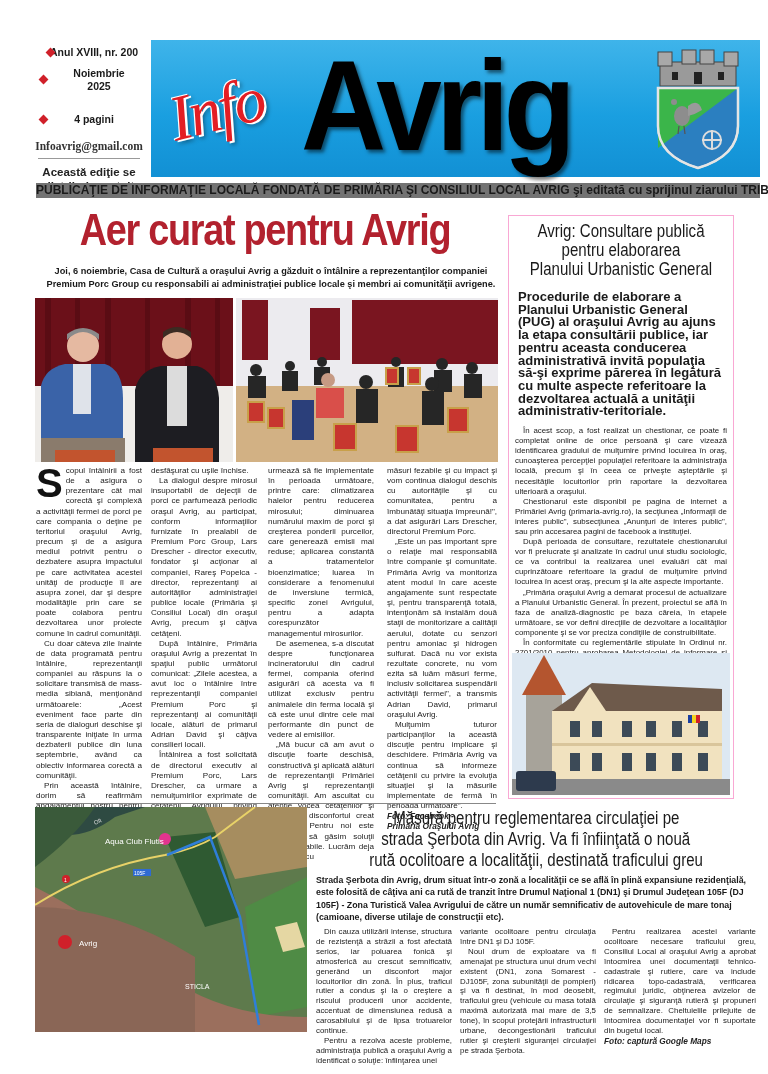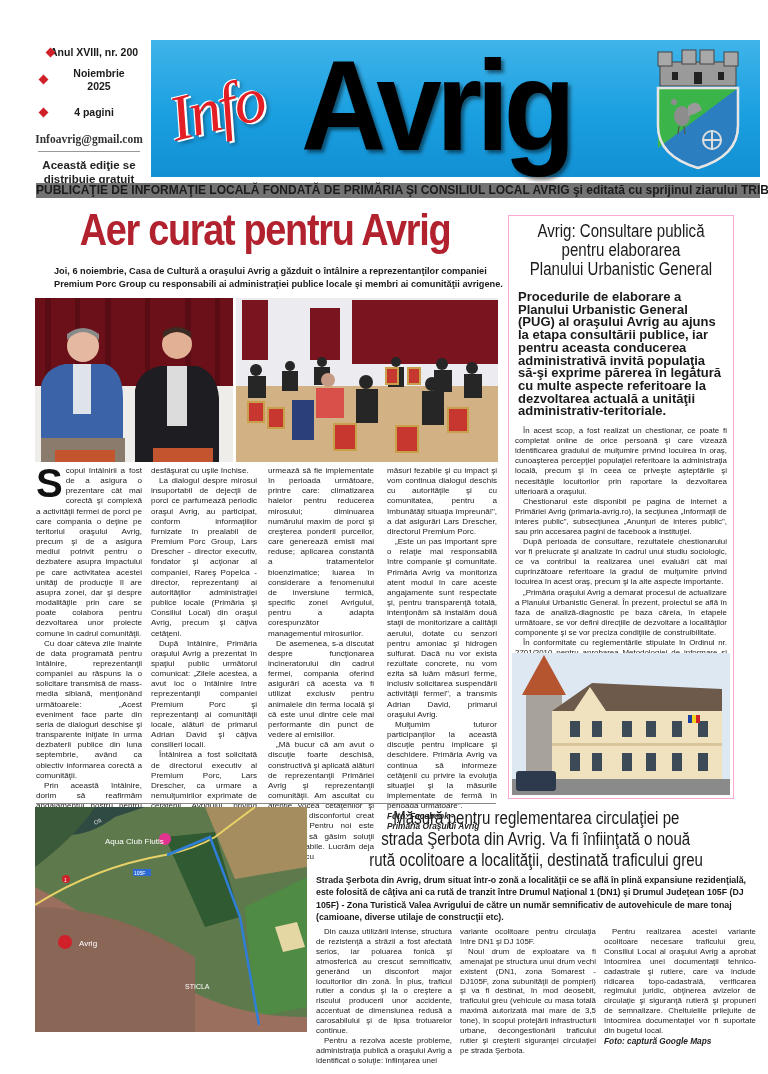--- a/index.html
+++ b/index.html
@@ -7,42 +7,42 @@
   body { position: relative; font-family: "Liberation Sans", sans-serif; color: #1a1a1a; }
 
   
   .info-col { position: absolute; left: 30px; top: 40px; width: 118px; text-align: center; }
   .info-row { position: relative; font-weight: bold; font-size: 10.5px; line-height: 13px; }
   .info-row .diamond { position: absolute; left: 10px; top: 3px; width: 7px; height: 7px; background: #d0202a; transform: rotate(45deg); }
   .info-row.r1 { text-align: left; padding-left: 20px; margin-top: 6px; }
   .info-row.r1 .diamond { left: 17px; left: 17px; }
   .info-row.r2 { margin-top: 8px; padding-left: 20px; }
   .info-row.r2 .diamond { top: 9px; }
-  .info-row.r3 { margin-top: 13px; padding-left: 10px; }
+  .info-row.r3 { margin-top: 20px; padding-left: 10px; }
   .email { font-family: "Liberation Serif", serif; font-weight: bold; font-size: 11.5px; margin-top: 14px; color: #333; }
   .info-hr { height: 1px; background: #999; margin: 6px 8px 6px 8px; }
   .free { font-weight: bold; font-size: 11.5px; line-height: 14px; color: #222; }
 
   
   .banner { position: absolute; left: 151px; top: 40px; width: 609px; height: 137px;
             background: linear-gradient(180deg,#3fb4ea 0%, #1a9fe0 55%, #1290d4 100%); }
   .banner .logo-info { position: absolute; left: 18px; top: 32px; font-family: "Liberation Serif", serif; font-style: italic;
            font-size: 64px; color: #e31e24; transform: rotate(-14deg); text-shadow: 2px 2px 0 #fff, -1px -1px 0 #fff, 3px 4px 4px rgba(0,0,0,.4); letter-spacing: -2px; }
   .banner .logo-avrig { position: absolute; left: 150px; top: -8px; font-family: "Liberation Sans", sans-serif; font-weight: bold;
            font-size: 128px; color: #000; letter-spacing: -6px; transform: scaleX(0.92); transform-origin: left top; text-shadow: 3px 3px 4px rgba(0,0,0,.5); }
   .crest { position: absolute; right: 16px; top: 8px; width: 92px; height: 122px; }
 
   .tagline { position: absolute; left: 36px; top: 183px; width: 724px; height: 15px; background: #737373;
              font-size: 12px; font-weight: bold; text-align: right; line-height: 15px; color: #1a1a1a; white-space: nowrap; }
   .tagline .norm { font-weight: bold; }
 
   
   .main-title { position: absolute; left: 30px; top: 205px; width: 470px; text-align: center; font-family: "Liberation Sans", sans-serif;
                 font-weight: bold; font-size: 44px; color: #b2212e; letter-spacing: -1.5px; transform: scaleX(0.86); transform-origin: center top; }
-  .main-lead { position: absolute; left: 54px; top: 265px; width: 470px; font-size: 9.2px; font-weight: bold; line-height: 13px; }
+  .main-lead { position: absolute; left: 36px; top: 265px; width: 470px; font-size: 9.2px; font-weight: bold; line-height: 13px; text-align: center; }
 
   .photo1 { position: absolute; left: 35px; top: 298px; width: 198px; height: 164px; overflow: hidden;
             background: linear-gradient(180deg,#5c0f16 0%, #7a1520 40%, #e9e6e3 58%, #f3f1ee 100%); }
   .photo2 { position: absolute; left: 236px; top: 298px; width: 262px; height: 164px; overflow: hidden;
             background: linear-gradient(180deg,#e8e6e8 0%, #ecebee 45%, #d8c6a4 60%, #c9a97a 100%); }
 
   .col { position: absolute; font-size: 8.1px; line-height: 10.15px; text-align: justify; color: #222; }
   .col p { text-indent: 8px; }
   .col p.noind { text-indent: 0; }
   .dropcap { float: left; font-size: 40px; line-height: 32px; font-weight: bold; margin: 1px 3px 0 0; color: #111; }

